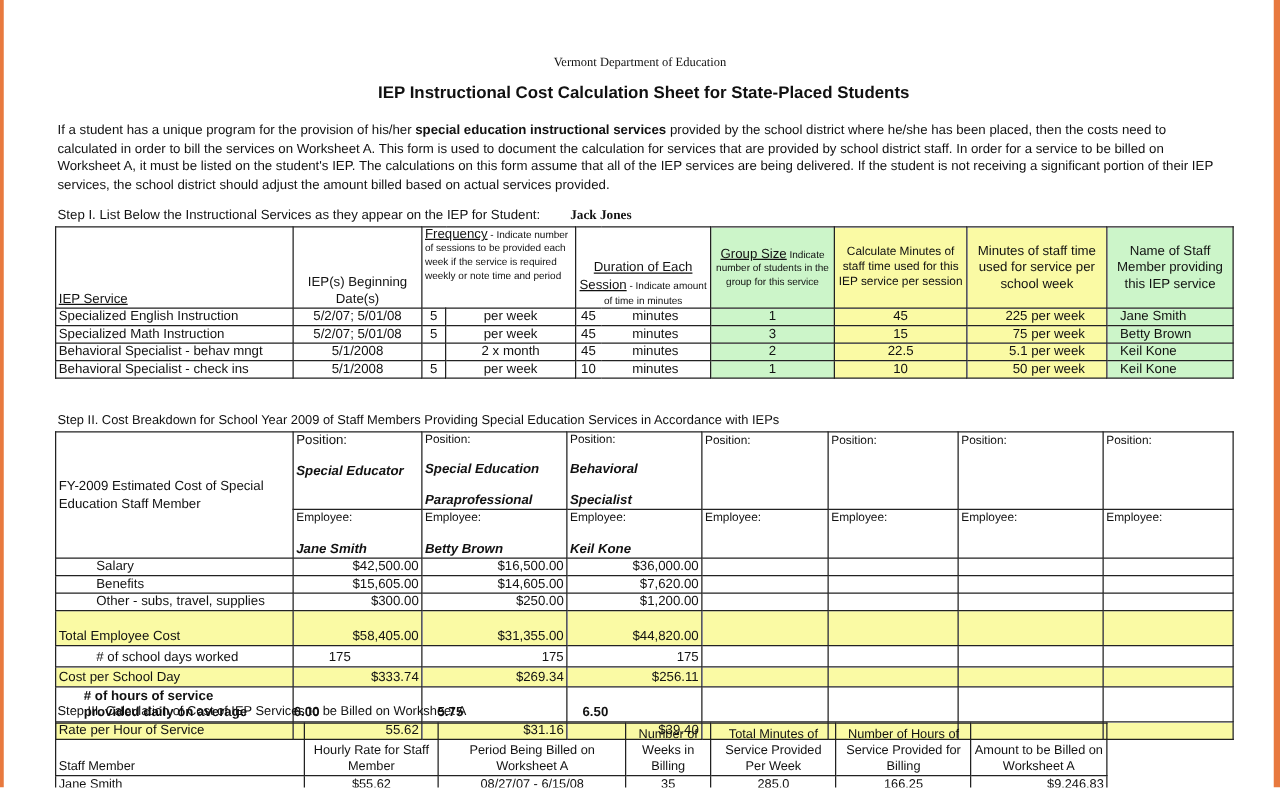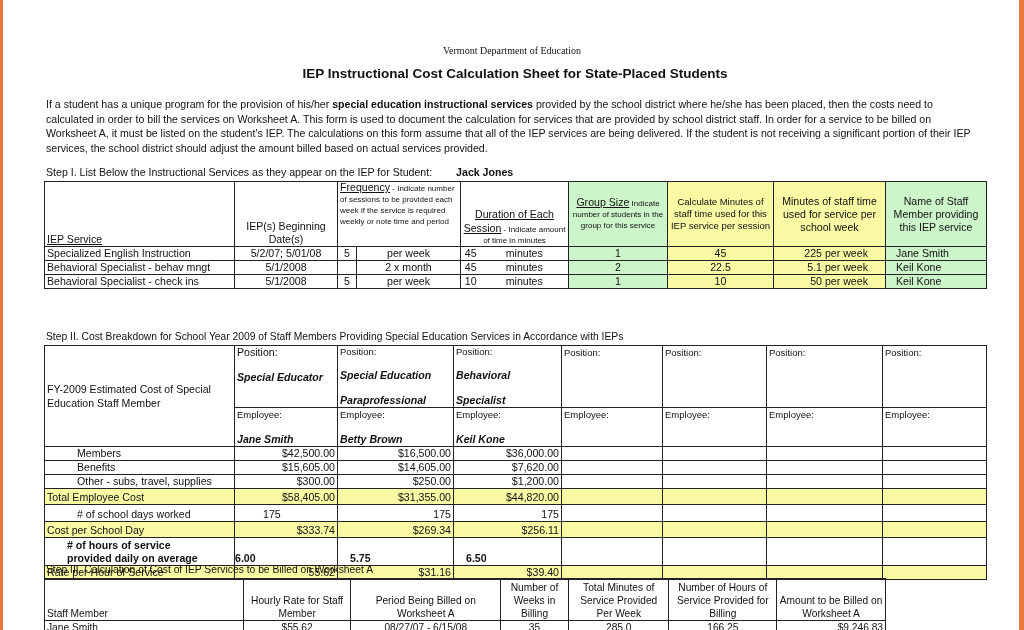--- a/index.html
+++ b/index.html
@@ -4,21 +4,21 @@
 <style>
   html, body { margin:0; padding:0; }
   body { width:1024px; height:630px; overflow:hidden; background:#ffffff; position:relative; font-family:"Liberation Sans", sans-serif; color:#111; }
   .frame-left { position:absolute; left:0; top:0; width:3px; height:630px; background:#e8793e; }
   .frame-right { position:absolute; right:0; top:0; width:5px; height:630px; background:#e8793e; }
   .dept { position:absolute; top:45px; left:0; width:1024px; text-align:center; font-family:"Liberation Serif", serif; font-size:10px; }
   .title { position:absolute; top:66px; left:0; width:1030px; text-align:center; font-size:13.5px; font-weight:bold; }
   .intro { position:absolute; top:97px; left:46px; width:930px; font-size:10.6px; line-height:14.5px; }
   .intro b { font-weight:bold; }
   .step { position:absolute; font-size:10.6px; }
-  .student { font-weight:bold; margin-left:24px; }
+  .student { font-weight:bold; margin-left:24px;font-family:Liberation Serif, serif; }
   table { border-collapse:collapse; position:absolute; table-layout:fixed; }
   td { border:1px solid #222; padding:0 2px; font-size:10.6px; line-height:13px; vertical-align:bottom; overflow:hidden; white-space:nowrap; }
   .u { text-decoration:underline; }
   .sm { font-size:8px; line-height:11px; }
   .c { text-align:center; }
   .r { text-align:right; }
   .wrap { white-space:normal; }
   .green { background:#ccf5c9; }
   .yellow { background:#fafaa4; }
   .bi { font-weight:bold; font-style:italic;margin-top:12px; }
@@ -72,20 +72,32 @@
     <td class="c">5</td>
     <td class="c">per week</td>
     <td class="c noright">45</td>
     <td class="c noleft">minutes</td>
     <td class="c green">1</td>
     <td class="c yellow">45</td>
     <td class="yellow" style="padding-left:20px"><span style="display:inline-block;width:28px;text-align:right">225</span> <span>per week</span></td>
     <td class="green" style="padding-left:10px">Jane Smith</td>
   </tr>
   <tr>
+    <td>Specialized Math Instruction</td>
+    <td class="c">5/2/07; 5/01/08</td>
+    <td class="c">5</td>
+    <td class="c">per week</td>
+    <td class="c noright">45</td>
+    <td class="c noleft">minutes</td>
+    <td class="c green">3</td>
+    <td class="c yellow">15</td>
+    <td class="yellow" style="padding-left:20px"><span style="display:inline-block;width:28px;text-align:right">75</span> <span>per week</span></td>
+    <td class="green" style="padding-left:10px">Betty Brown</td>
+  </tr>
+  <tr>
     <td>Behavioral Specialist - behav mngt</td>
     <td class="c">5/1/2008</td>
     <td class="c"></td>
     <td class="c">2 x month</td>
     <td class="c noright">45</td>
     <td class="c noleft">minutes</td>
     <td class="c green">2</td>
     <td class="c yellow">22.5</td>
     <td class="yellow" style="padding-left:20px"><span style="display:inline-block;width:28px;text-align:right">5.1</span> <span>per week</span></td>
     <td class="green" style="padding-left:10px">Keil Kone</td>
@@ -152,21 +164,21 @@
     <td style="vertical-align:top">
           <div style="font-size:9.5px">Employee:</div>
           <div class="bi">Keil Kone</div>
         </td>
     <td style="vertical-align:top; font-size:9.5px">Employee:</td>
     <td style="vertical-align:top; font-size:9.5px">Employee:</td>
     <td style="vertical-align:top; font-size:9.5px">Employee:</td>
     <td style="vertical-align:top; font-size:9.5px">Employee:</td>
   </tr>
   <tr>
-    <td class="ind">Members</td>
+    <td class="ind">Salary</td>
     <td class="r">$42,500.00</td>
     <td class="r">$16,500.00</td>
     <td class="r">$36,000.00</td>
     <td></td>
         <td></td>
         <td></td>
         <td></td>
   </tr>
   <tr>
     <td class="ind">Benefits</td>
@@ -181,21 +193,21 @@
   <tr>
     <td class="ind">Other - subs, travel, supplies</td>
     <td class="r">$300.00</td>
     <td class="r">$250.00</td>
     <td class="r">$1,200.00</td>
     <td></td>
         <td></td>
         <td></td>
         <td></td>
   </tr>
-  <tr class="yellow" style="height:16px">
+  <tr class="yellow" style="height:28px">
     <td>Total Employee Cost</td>
     <td class="r">$58,405.00</td>
     <td class="r">$31,355.00</td>
     <td class="r">$44,820.00</td>
     <td></td>
         <td></td>
         <td></td>
         <td></td>
   </tr>
   <tr style="height:17px">

